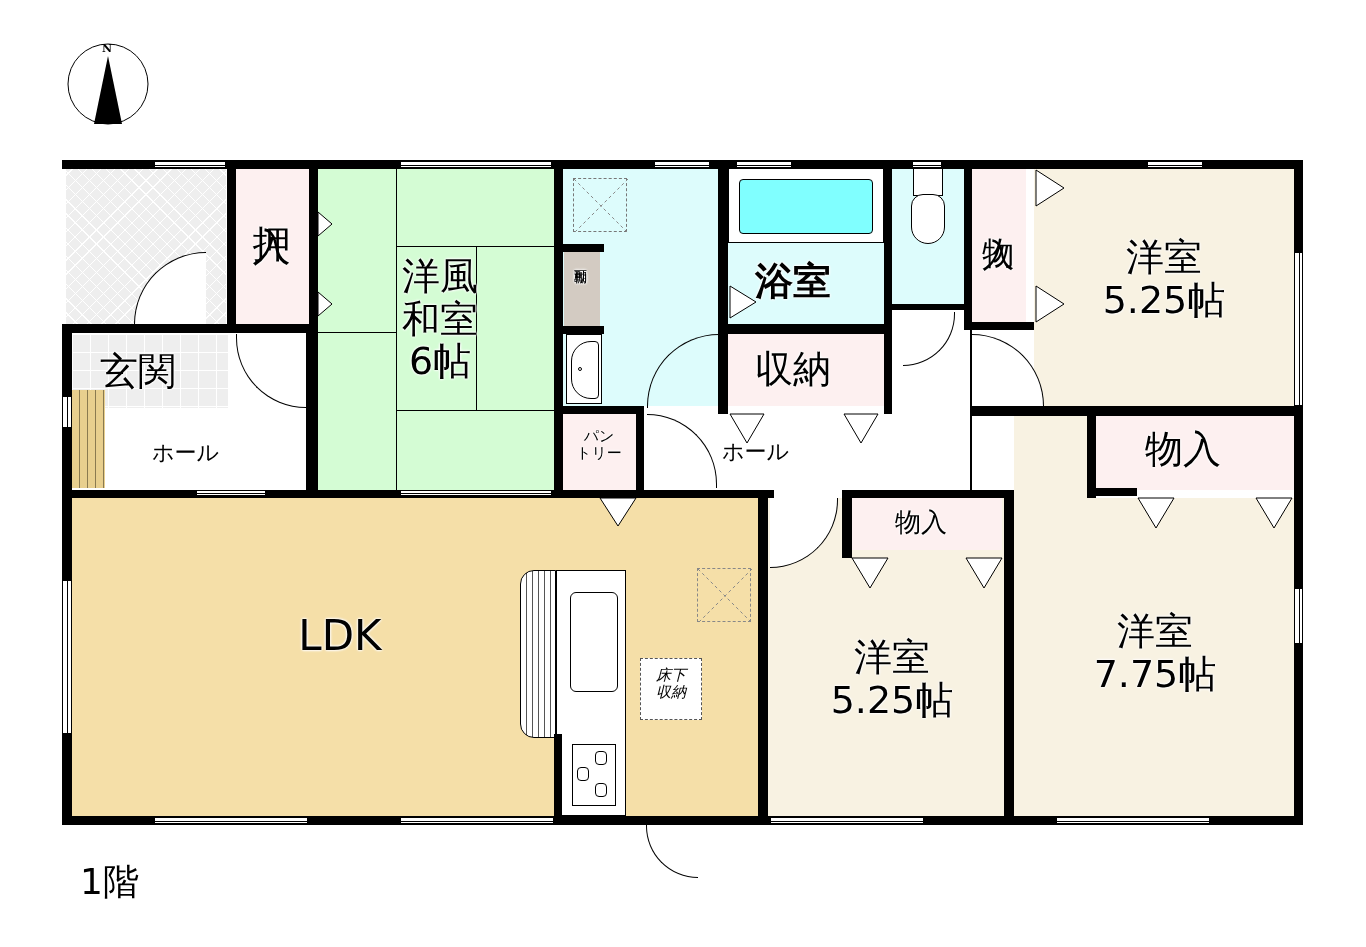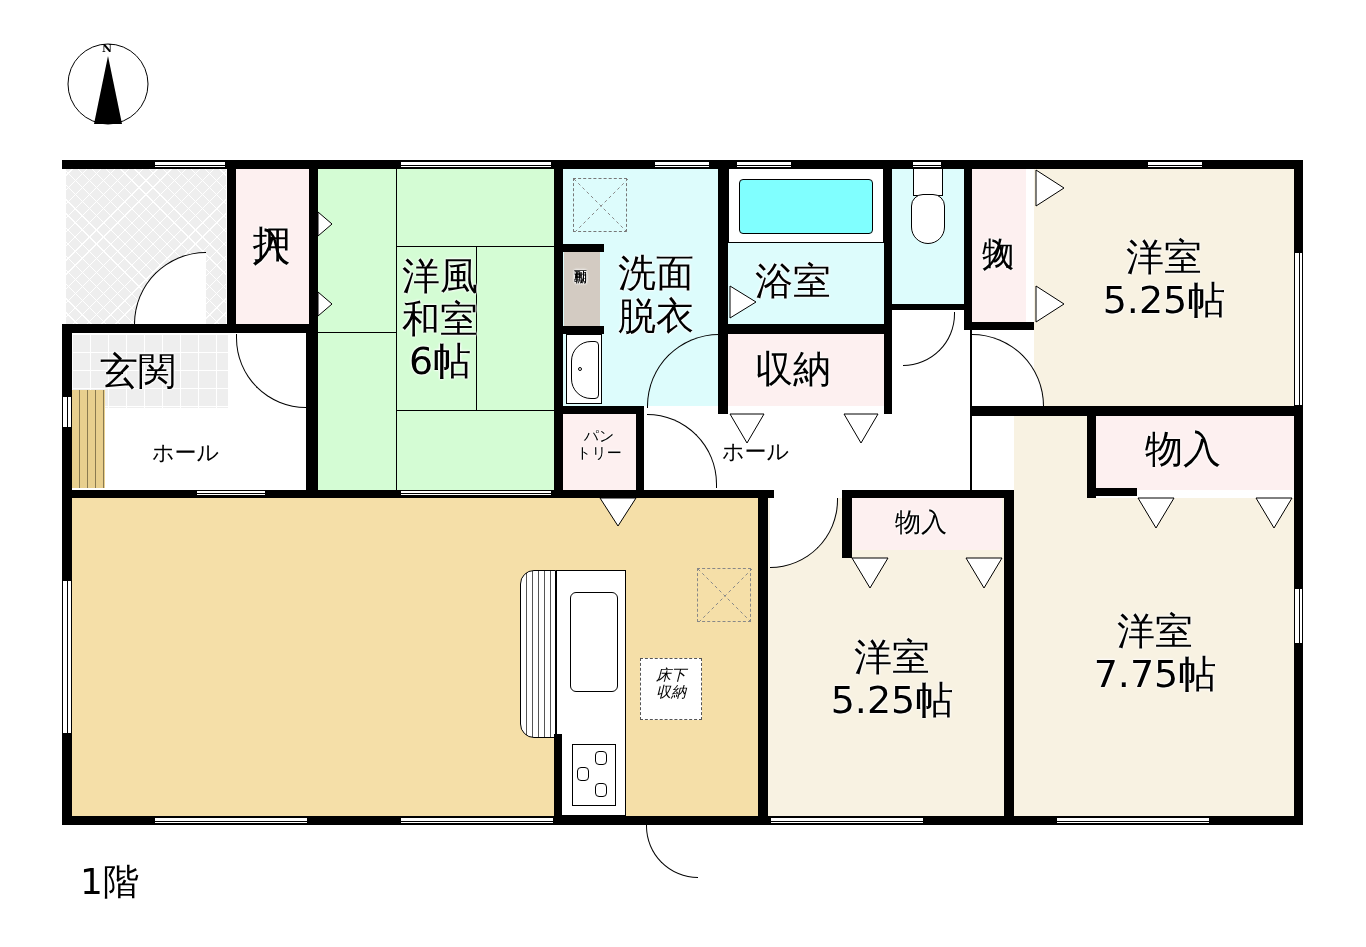--- a/index.html
+++ b/index.html
@@ -63,36 +63,32 @@
   <div class="label xs" style="left:152px;top:440px;font-size:22px;">ホール</div>
   <div class="door-arc" style="left:236px;top:334px;width:70px;height:74px;border-radius:0 0 0 70px;border-top:none;border-right:none;"></div>
 
   <div class="room" style="left:562px;top:168px;width:156px;height:238px;background:#ddfcfc;"></div>
   <div class="abs" style="left:573px;top:178px;width:54px;height:54px;border:1px dashed #777;">
     <svg width="54" height="54">
         <line x1="0" y1="0" x2="54" y2="54" stroke="#888" stroke-dasharray="3,3"></line>
         <line x1="54" y1="0" x2="0" y2="54" stroke="#888" stroke-dasharray="3,3"></line>
       </svg>
   </div>
-  <div class="label md" style="left:606px;top:252px;width:100px;">
-    <div>洗面</div>
-    <div>脱衣</div>
-  </div>
   <div class="room" style="left:564px;top:252px;width:36px;height:74px;background:#d3cbc2;"></div>
   <div class="label tiny vtext" style="left:572px;top:260px;">可動棚</div>
   <div class="abs" style="left:566px;top:334px;width:36px;height:70px;border:1px solid #000;background:#fff;">
     <div class="abs" style="left:4px;top:6px;width:28px;height:58px;border:1px solid #000;border-radius:20px 4px 4px 20px;"></div>
     <div class="abs" style="left:11px;top:32px;width:4px;height:4px;border:1px solid #000;border-radius:50%;"></div>
   </div>
 
   <div class="room" style="left:728px;top:168px;width:156px;height:158px;background:#ddfcfc;"></div>
   <div class="abs" style="left:728px;top:168px;width:156px;height:75px;background:#fff;border:1px solid #000;">
     <div class="abs" style="left:10px;top:10px;width:134px;height:55px;background:#80ffff;border:1px solid #000;border-radius:4px;"></div>
   </div>
-  <div class="label md" style="left:755px;top:260px;">浴室</div>
+  <div class="label md" style="left:755px;top:260px;font-weight:bold;">浴室</div>
 
   <div class="room" style="left:892px;top:168px;width:72px;height:138px;background:#ddfcfc;"></div>
   <div class="abs" style="left:911px;top:164px;width:34px;height:80px;">
     <div class="abs" style="left:2px;top:0;width:30px;height:32px;background:#fff;border:1px solid #000;"></div>
     <div class="abs" style="left:0;top:30px;width:34px;height:50px;background:#fff;border:1px solid #000;border-radius:12px 12px 17px 17px;"></div>
   </div>
 
   <div class="room" style="left:728px;top:334px;width:156px;height:72px;background:#fdf0f0;"></div>
   <div class="label md" style="left:755px;top:348px;">収納</div>
 
@@ -117,20 +113,21 @@
     <div>洋室</div>
     <div>5.25帖</div>
   </div>
   <div class="door-arc" style="left:972px;top:334px;width:72px;height:74px;border-radius:0 74px 0 0;border-bottom:none;border-left:none;"></div>
 
   <div class="room" style="left:1096px;top:416px;width:198px;height:74px;background:#fdf0f0;"></div>
   <div class="label md" style="left:1145px;top:428px;">物入</div>
 
   <div class="room" style="left:72px;top:498px;width:686px;height:318px;background:#f5dfa8;"></div>
   <div class="label lg" style="left:280px;top:612px;width:120px;">
+    <div>LDK</div>
   </div>
 
   <div class="abs" style="left:520px;top:570px;width:36px;height:168px;border:1px solid #000;border-radius:14px 0 0 14px;background:#fff;
        background-image:repeating-linear-gradient(90deg, transparent 0 5px, #555 5px 6px);"></div>
   <div class="abs" style="left:556px;top:570px;width:70px;height:246px;background:#fff;border:1px solid #000;"></div>
   <div class="abs" style="left:570px;top:592px;width:48px;height:100px;border:1px solid #000;border-radius:6px;background:#fff;"></div>
   <div class="abs" style="left:572px;top:744px;width:44px;height:62px;border:1px solid #000;background:#fff;">
     <div class="abs" style="left:22px;top:6px;width:12px;height:14px;border:1px solid #000;border-radius:4px;"></div>
     <div class="abs" style="left:4px;top:22px;width:12px;height:14px;border:1px solid #000;border-radius:4px;"></div>
     <div class="abs" style="left:22px;top:38px;width:12px;height:14px;border:1px solid #000;border-radius:4px;"></div>

